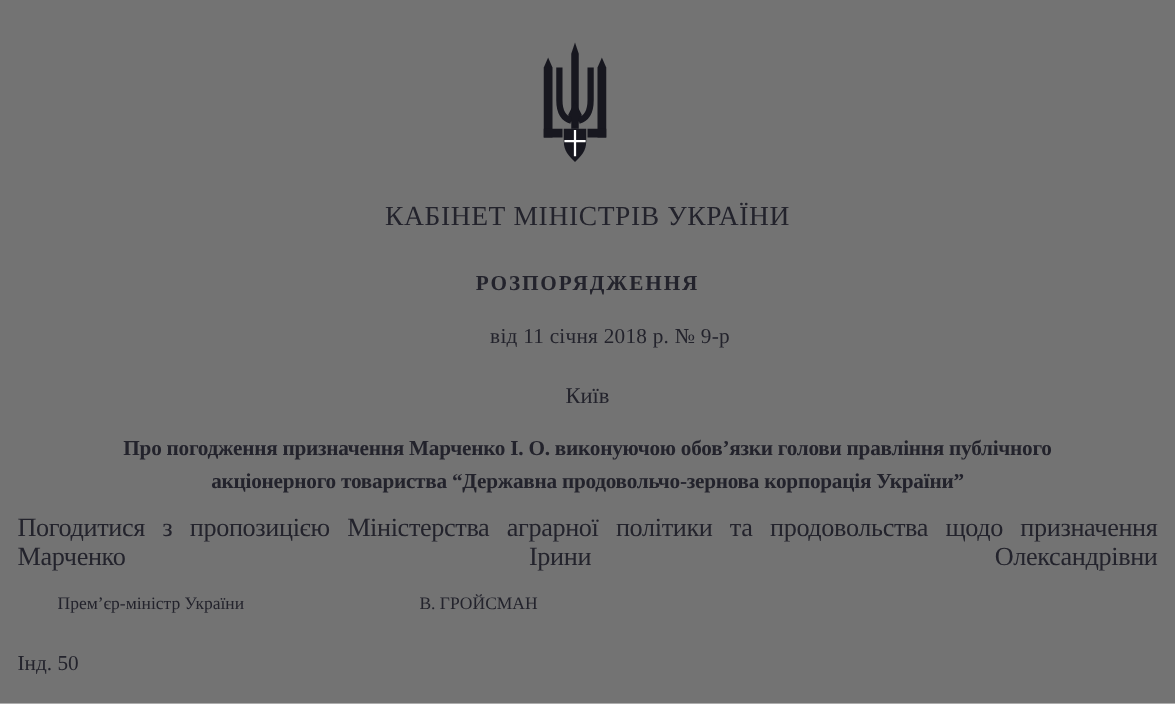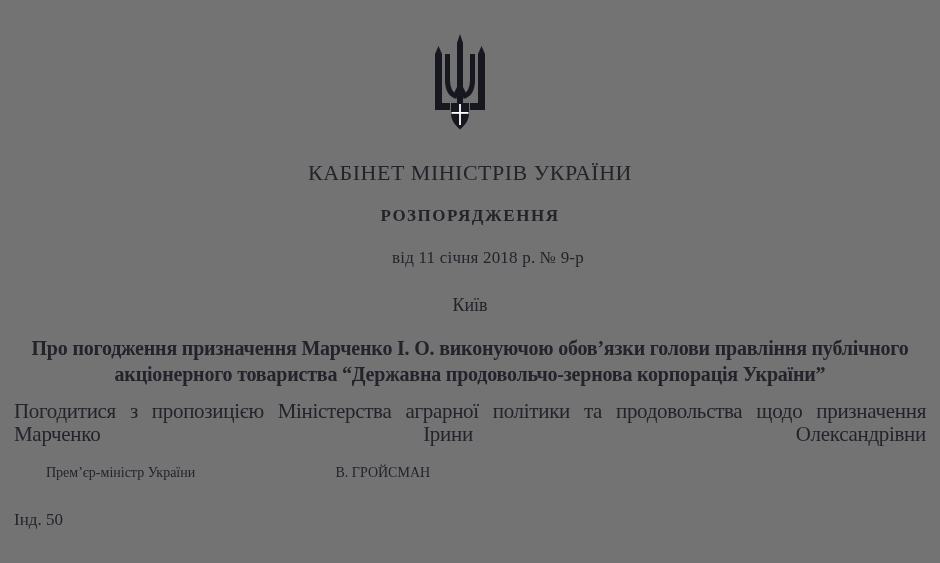--- a/index.html
+++ b/index.html
@@ -28,21 +28,21 @@
   }
   .org-name {
     margin: 31px 0 0 0;
     text-align: center;
     font-size: 22px;
     line-height: 24px;
     font-weight: 500;
     letter-spacing: 0.5px;
   }
   .doc-type {
-    margin-top: 22px;
+    margin-top: 33px;
     text-align: center;
     font-size: 17px;
     line-height: 18px;
     font-weight: 700;
     letter-spacing: 1.5px;
   }
   .date-line {
     margin-top: 24px;
     text-align: center;
     font-size: 17px;
@@ -52,21 +52,21 @@
   }
   .city-line {
     margin-top: 30px;
     text-align: center;
     font-size: 18px;
     line-height: 16px;
   }
   .doc-title {
     margin-top: 22px;
     text-align: center;
-    font-size: 20px;
+    font-size: 17px;
     font-weight: 700;
     line-height: 26px;
     letter-spacing: -0.2px;
   }
   .body-text {
     margin: 13px 14px 0 14px;
     font-size: 21px;
     line-height: 23px;
     letter-spacing: -0.3px;
   }

